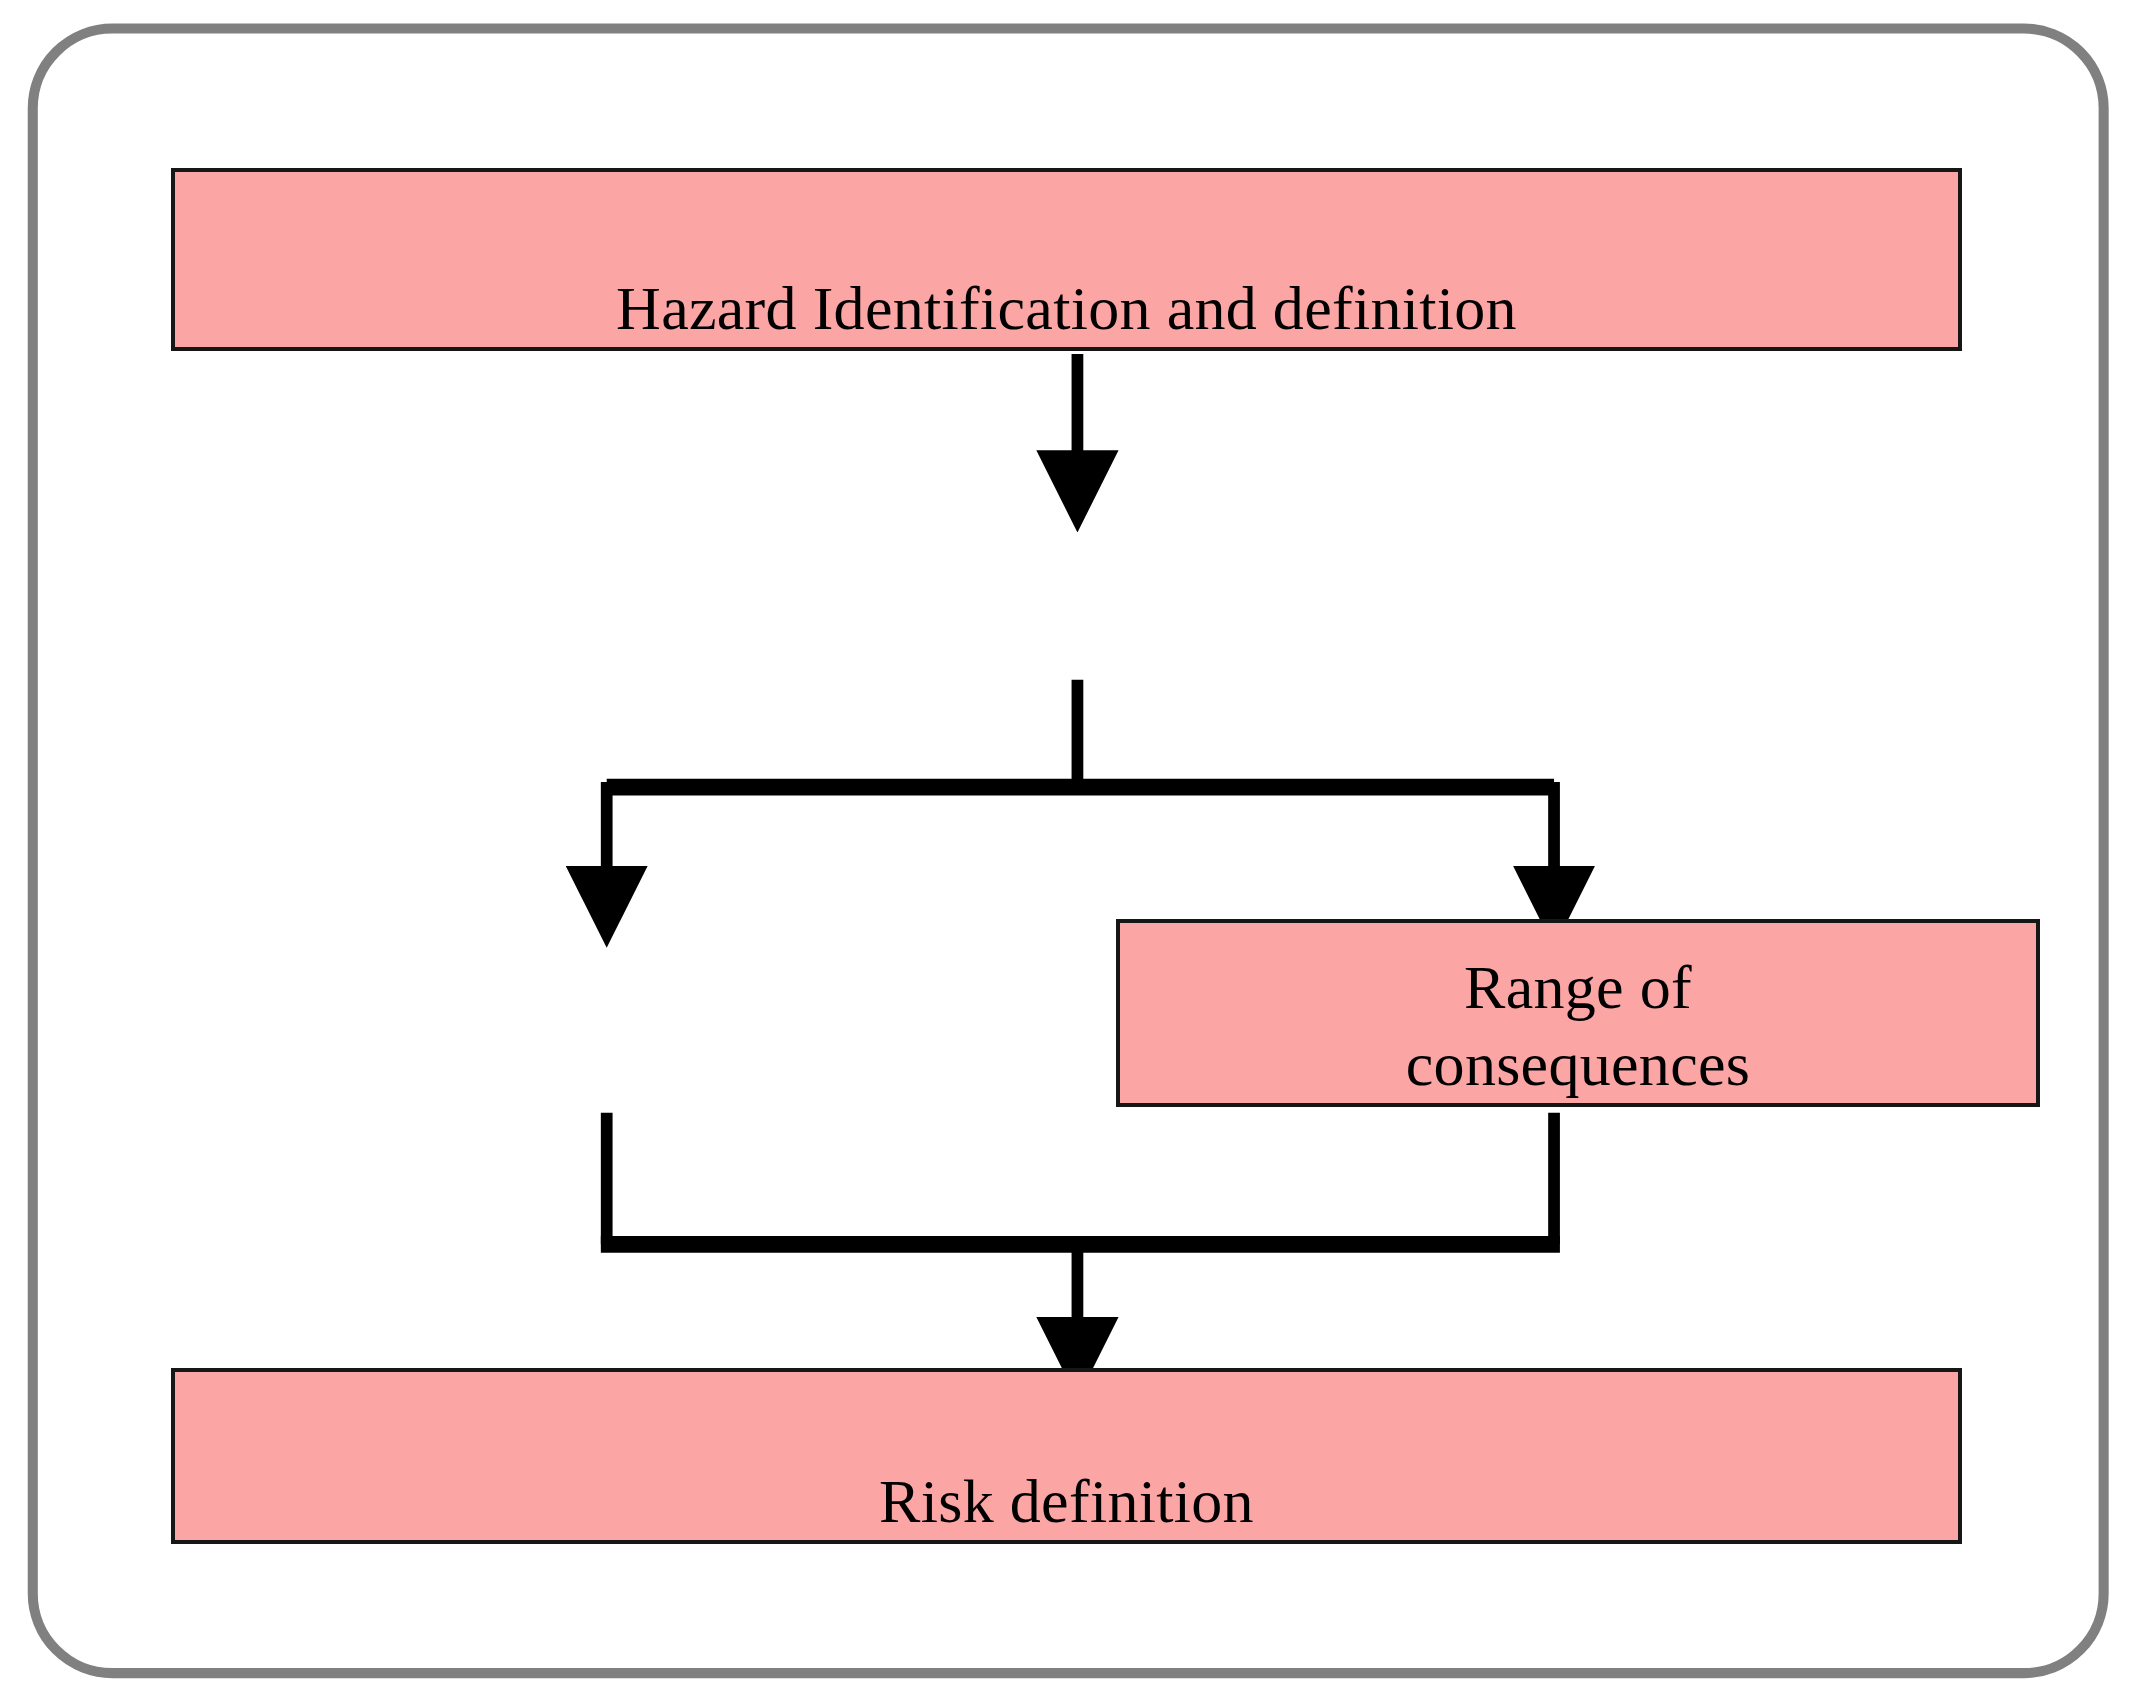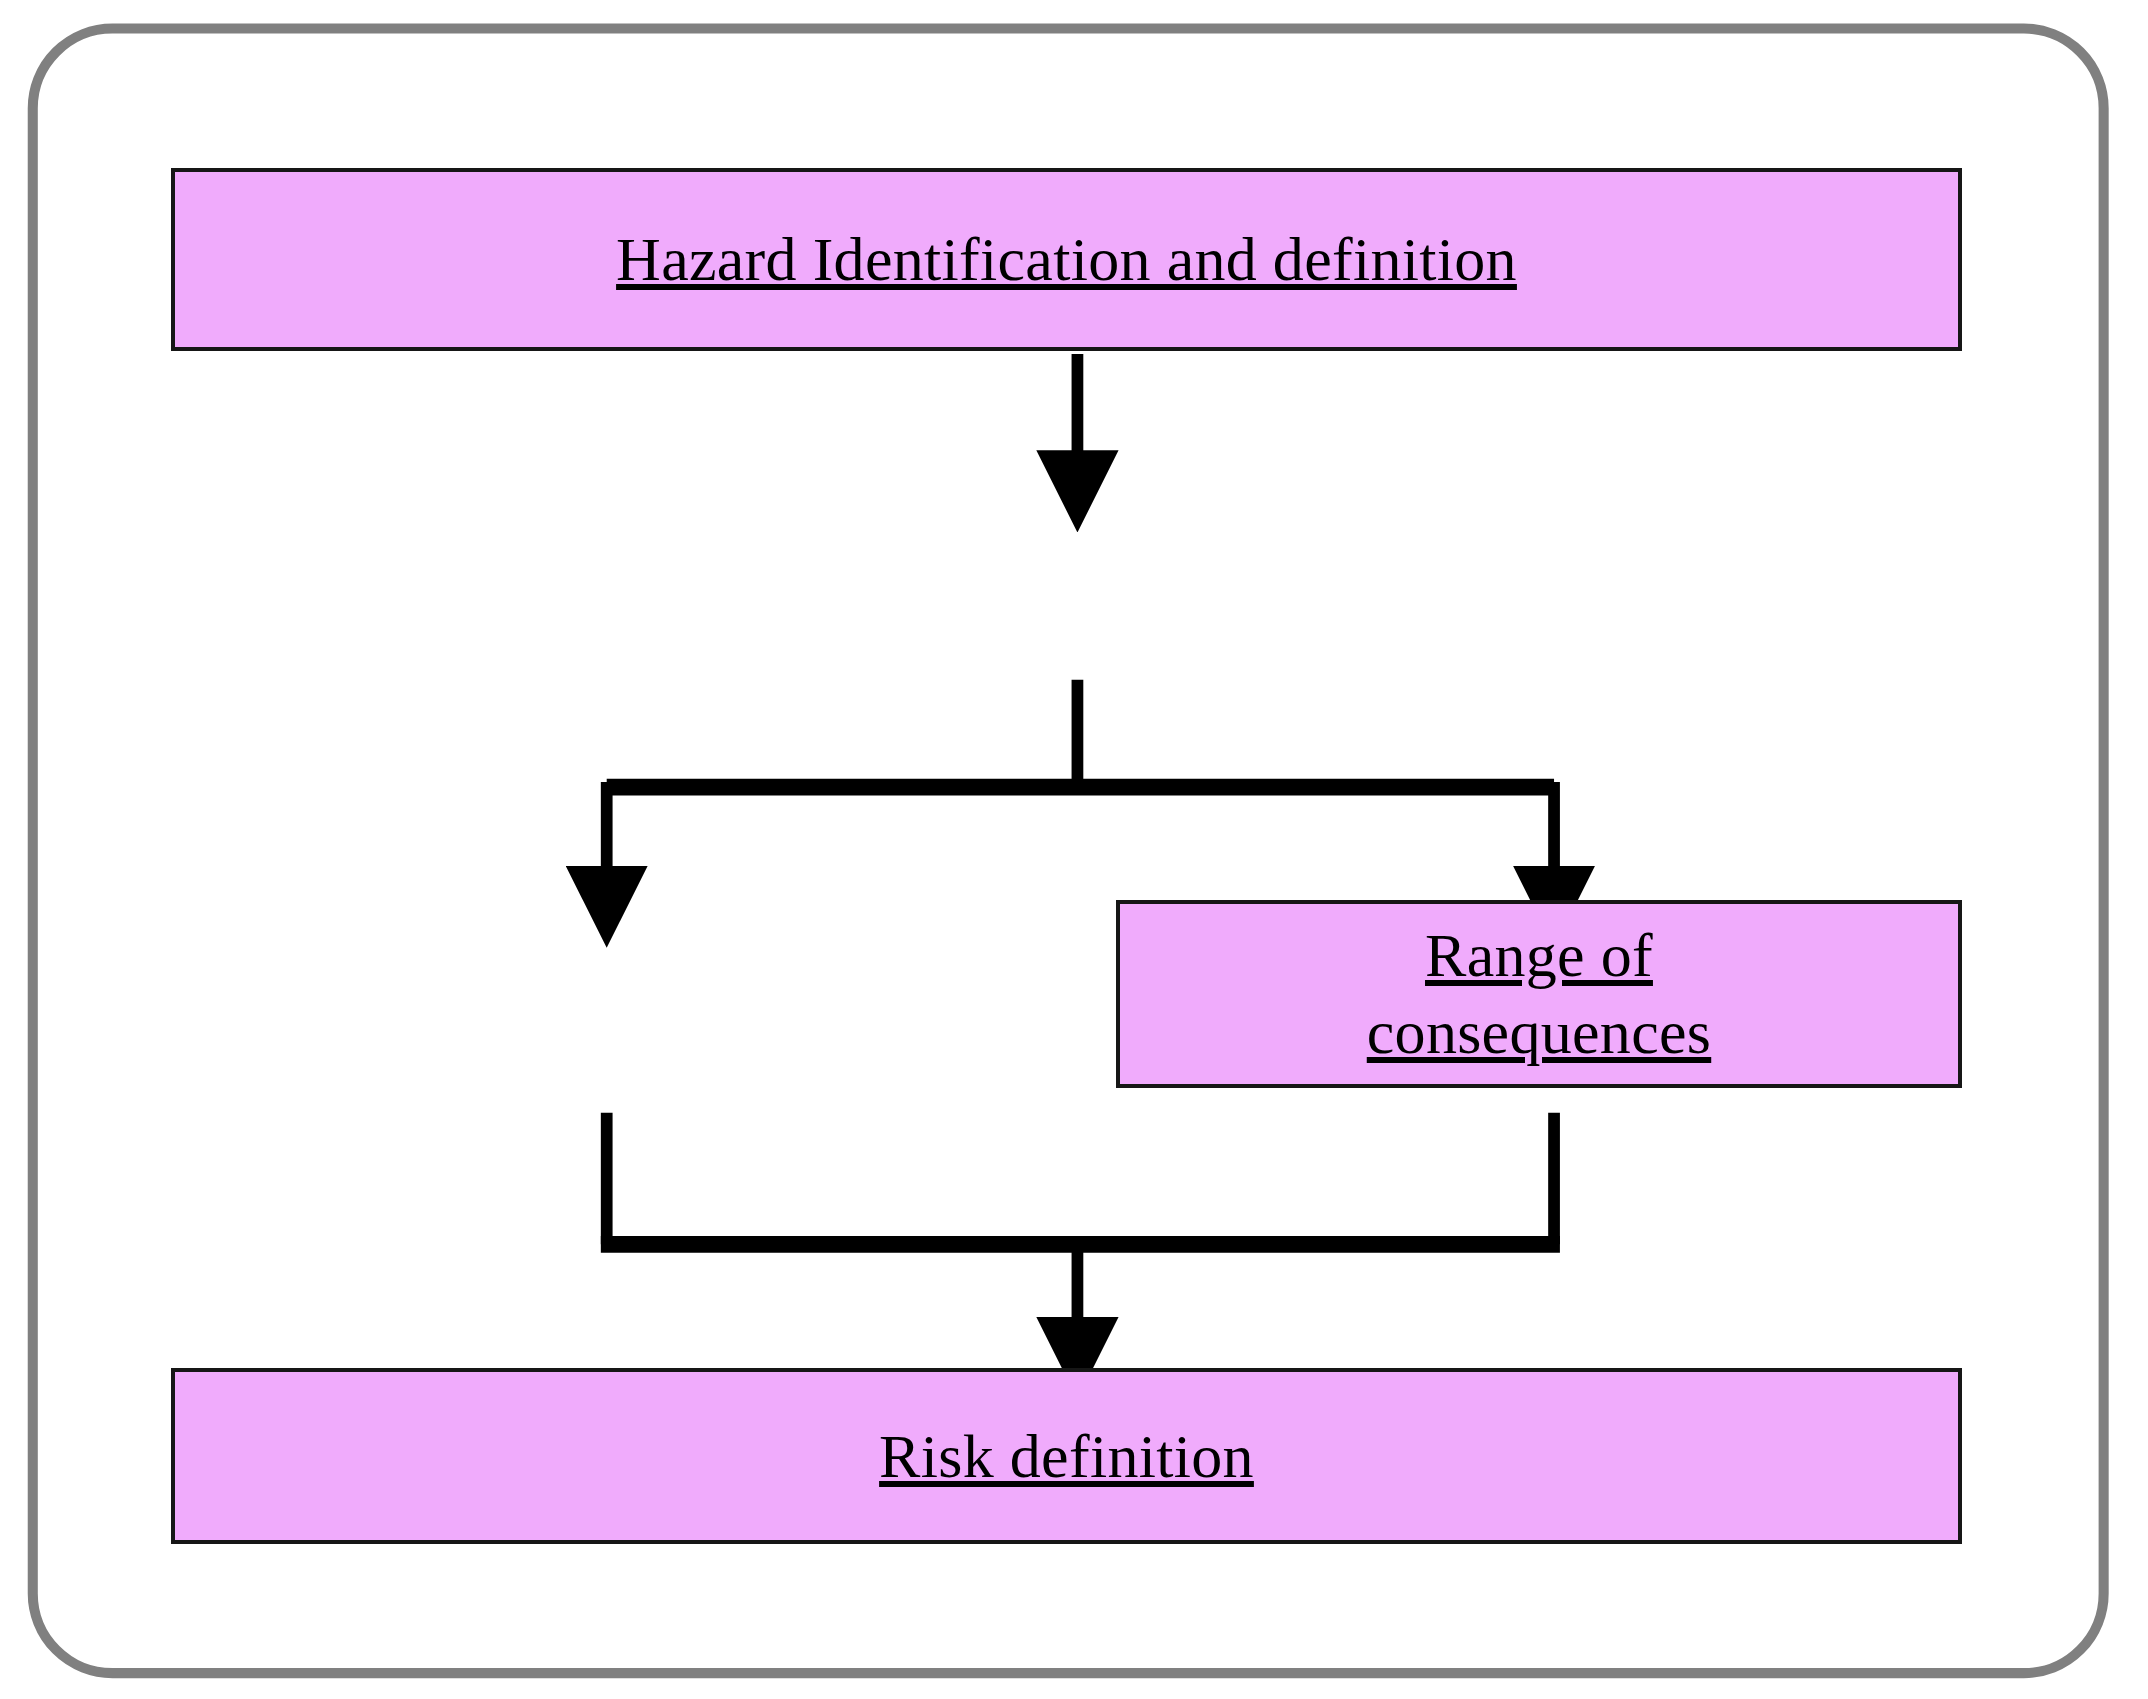--- a/index.html
+++ b/index.html
@@ -21,28 +21,27 @@
   #flow-svg {
     position: absolute;
     left: 0;
     top: 0;
     width: 2149px;
     height: 1700px;
   }
   .node {
     position: absolute;
     box-sizing: border-box;
-    background: #f0abfc;
+    background: #fca5a5;
     border: 4.2px solid #161616;
     display: flex;
-    align-items: center;
+    align-items: flex-end;
     justify-content: center;
     text-align: center;
     z-index: 5;
-    text-decoration: underline;
   }
   .node-label {
     font-family: "Liberation Serif", "DejaVu Serif", serif;
     color: #000000;
     font-size: 62px;
     line-height: 1.24;
     letter-spacing: 0.3px;
     white-space: pre-line;
     padding: 0 11.7px;
   }
@@ -50,21 +49,21 @@
   #node-hazard {
     left: 171px; top: 168px; width: 1791px; height: 183px;
   }
   #node-failure-mode {
     left: 171px; top: 499px; width: 1791px; height: 179px;
   }
   #node-failure-prob {
     left: 171px; top: 921px; width: 846px; height: 188px;
   }
   #node-consequences {
-    left: 1116px; top: 900px; width: 846px; height: 188px;
+    left: 1116px; top: 919px; width: 924px; height: 188px;
   }
   #node-risk-estimation {
     left: 171px; top: 1368px; width: 1791px; height: 176px;
   }
 </style>
 </head>
 <body>
 
 <div id="canvas">
 

